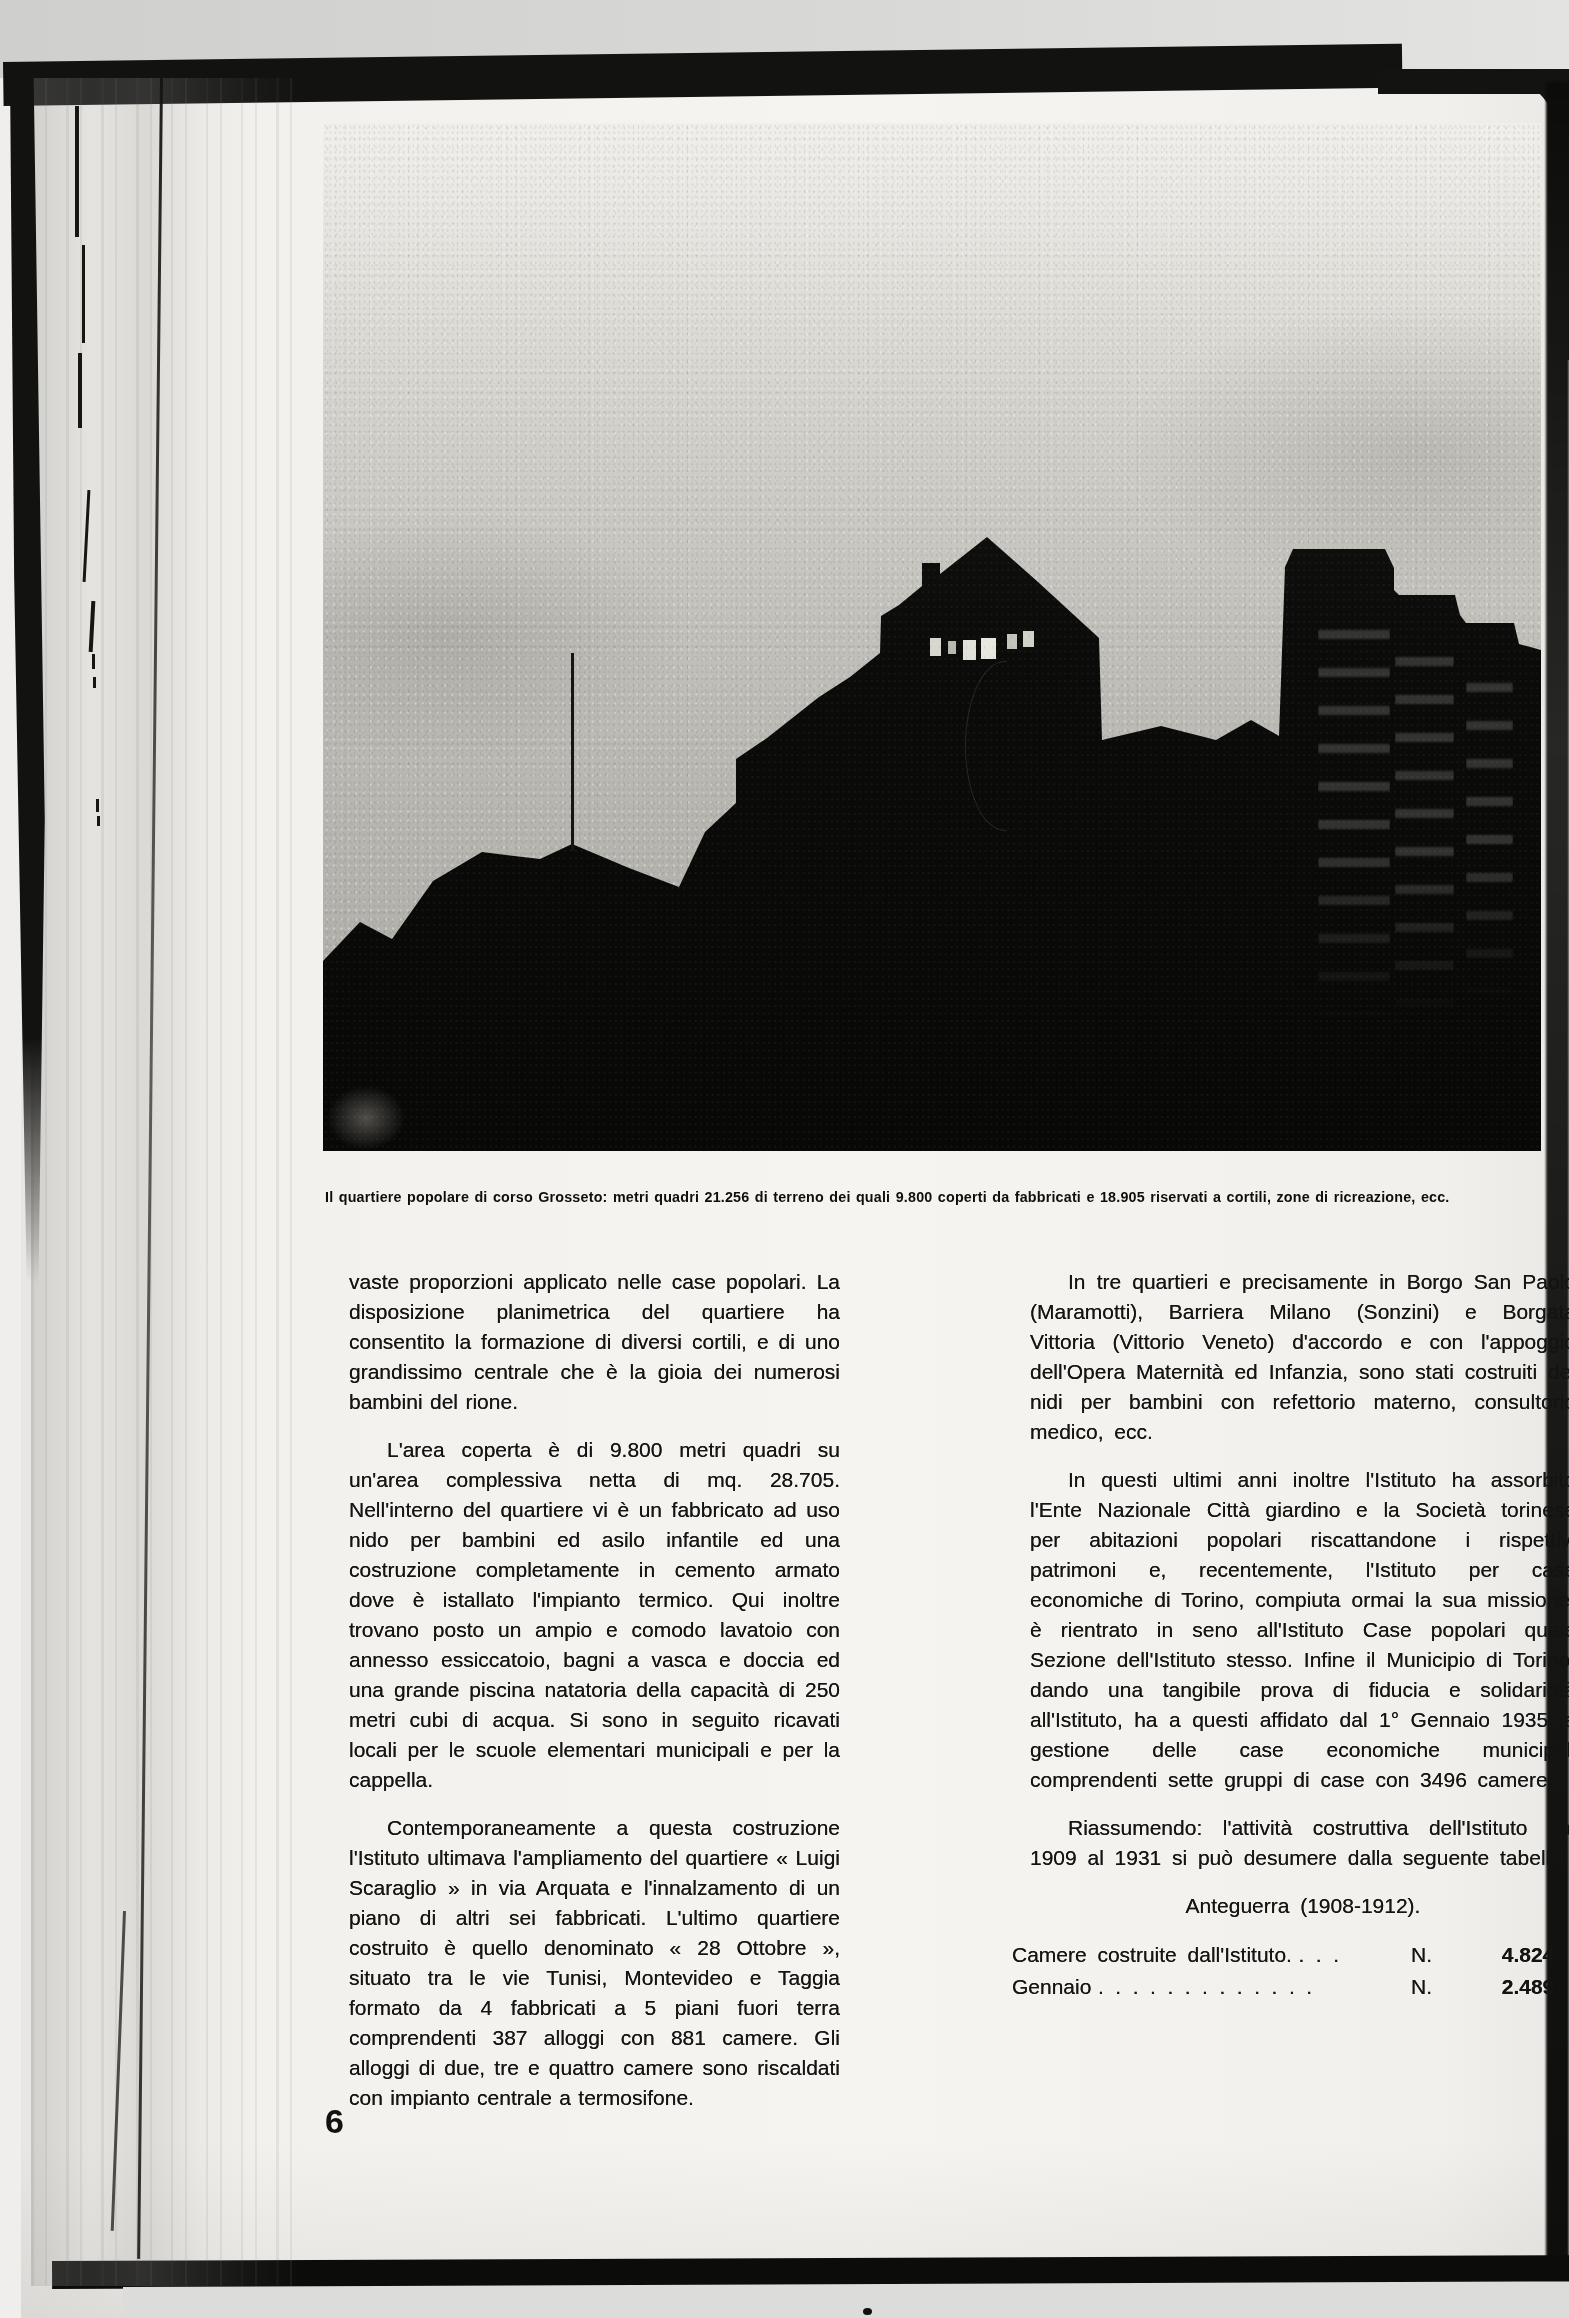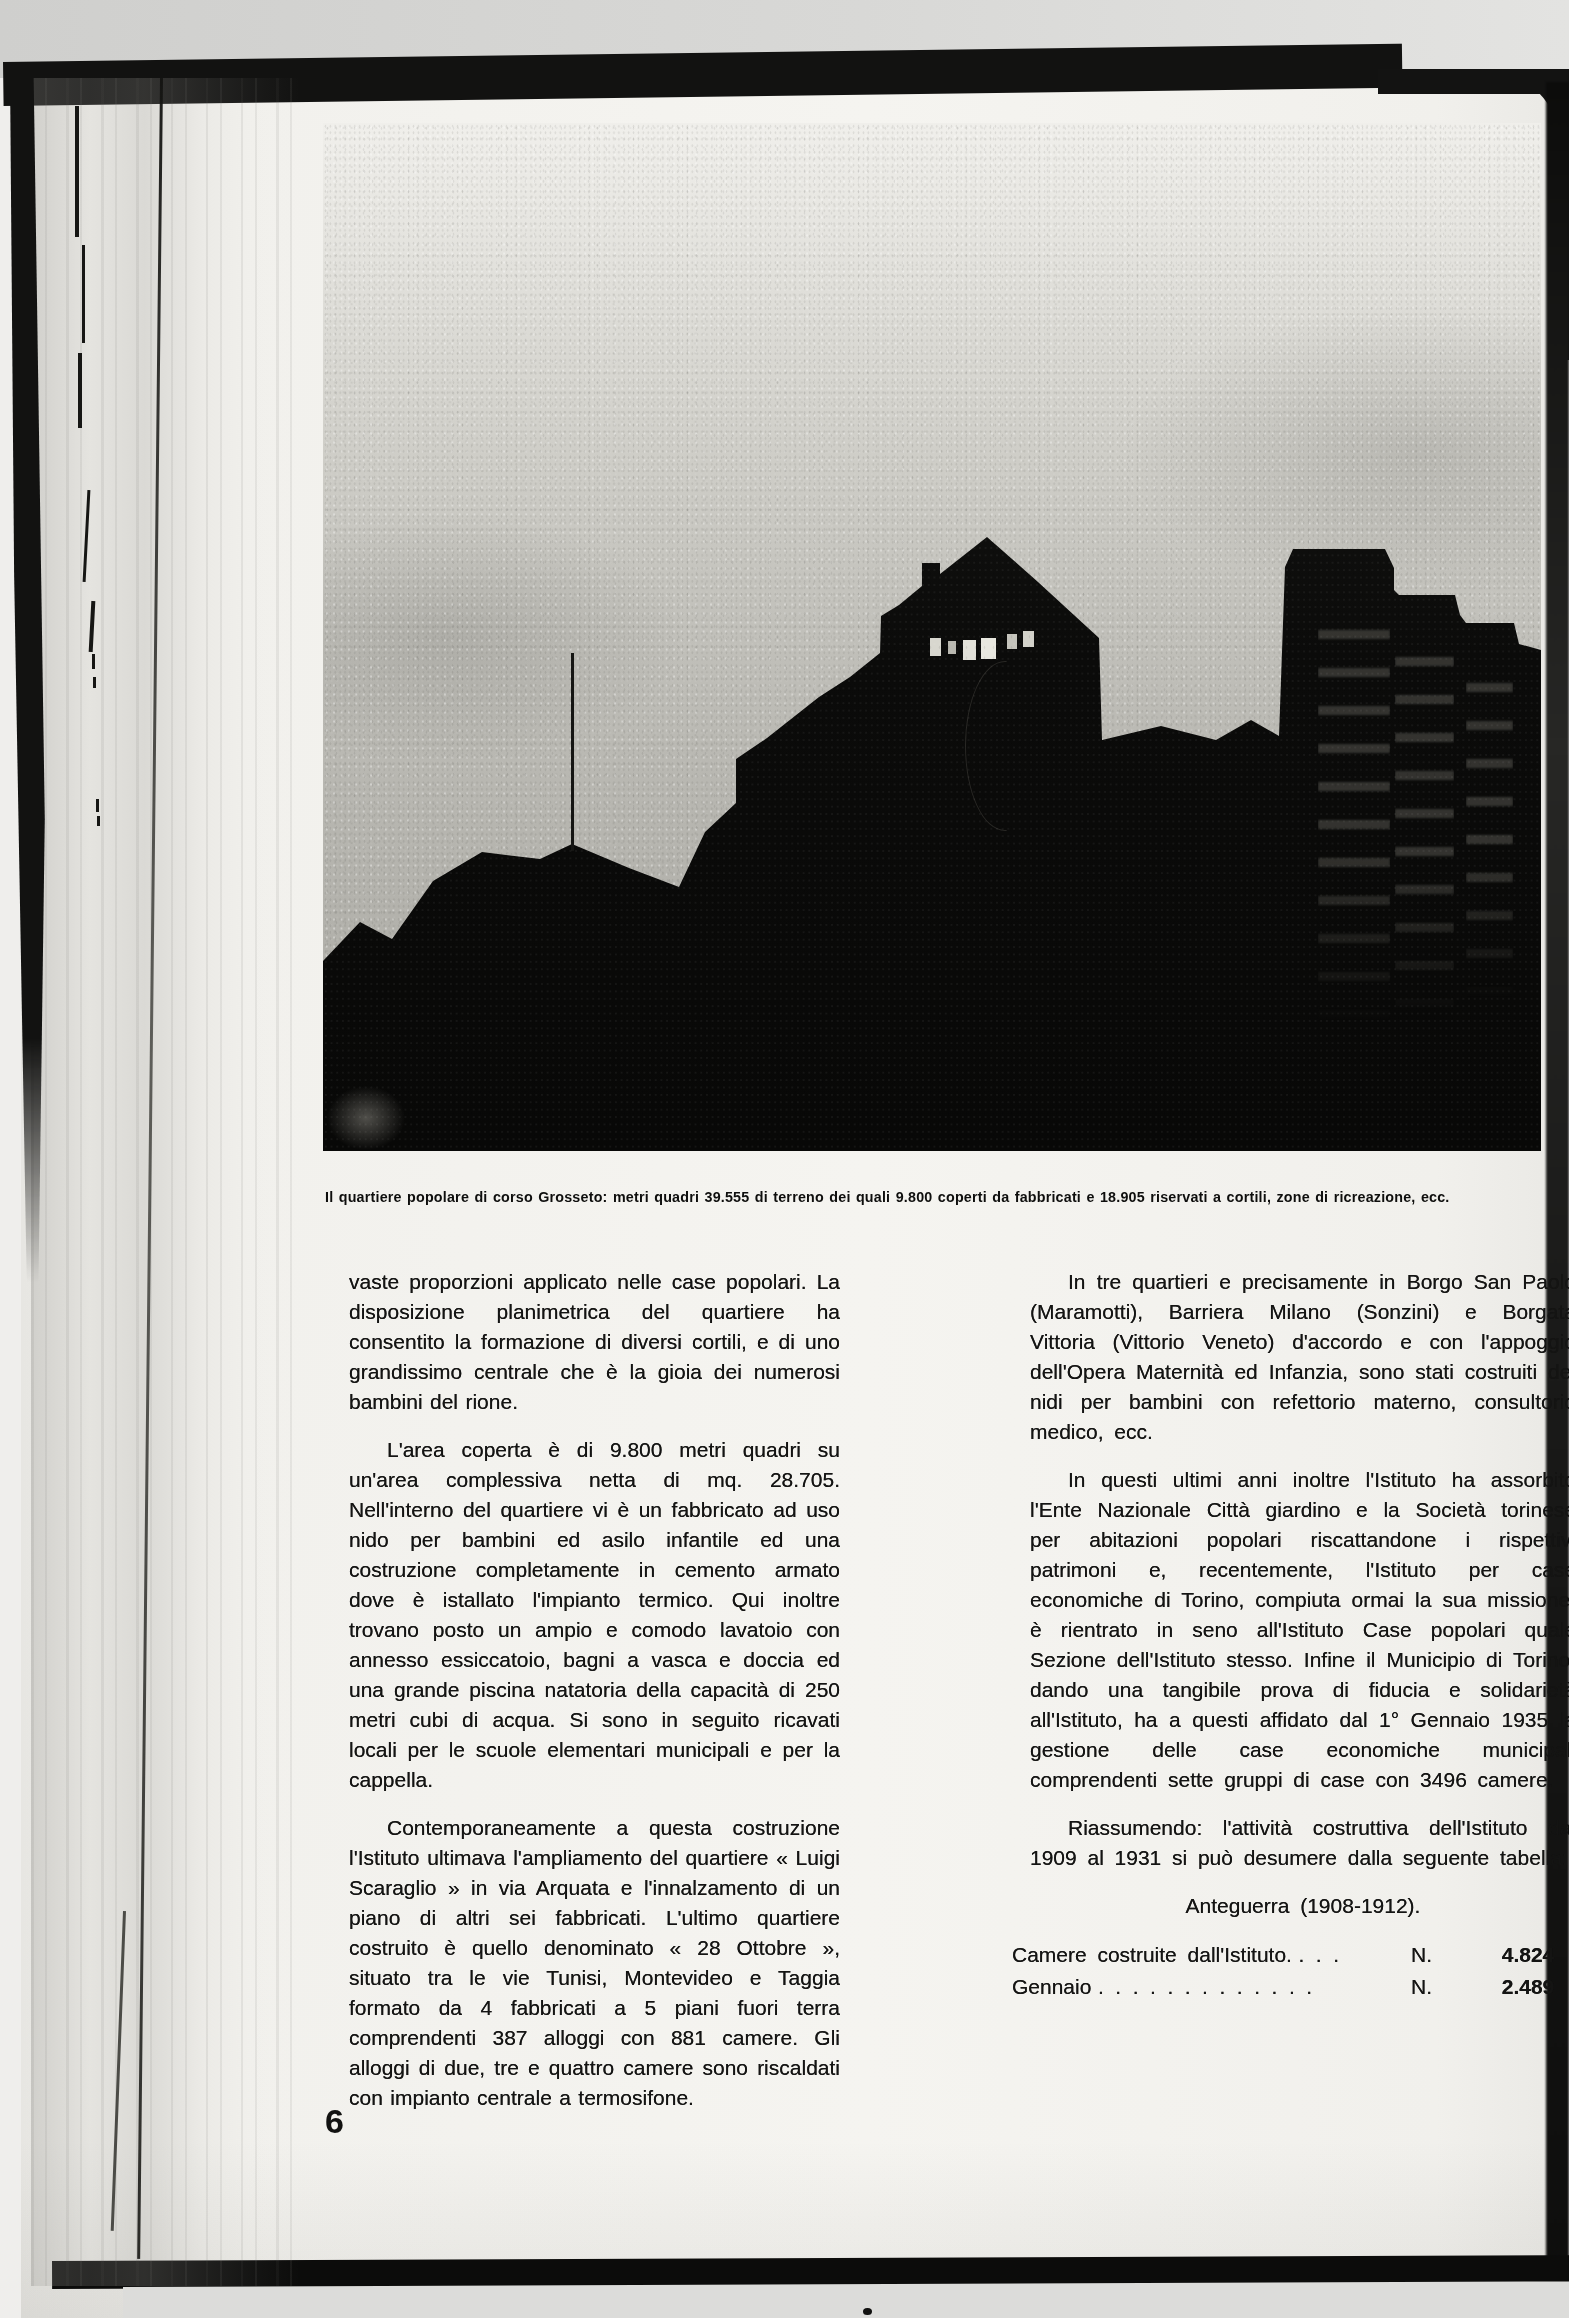--- a/index.html
+++ b/index.html
@@ -146,21 +146,21 @@
   <div class="lit" style="left:658px;top:515px;width:14.7px;height:21px;background:#e8e7df;"></div>
   <div class="lit" style="left:684px;top:511px;width:9.8px;height:14.7px;background:#c4c3bb;"></div>
   <div class="lit" style="left:700px;top:508px;width:10.6px;height:15.5px;background:#d2d1c9;"></div>
   <div class="wband" style="left:995px;top:478px;width:72px;height:445px;"></div>
   <div class="wband" style="left:1072px;top:505px;width:59px;height:413px;"></div>
   <div class="wband" style="left:1143px;top:531px;width:47px;height:364px;"></div>
   <div class="abs patch"></div>
   <div class="grain"></div>
 </div>
 
-<div class="abs caption">Il quartiere popolare di corso Grosseto: metri quadri 39.555 di terreno dei quali 9.800 coperti da fabbricati e 18.905 riservati a cortili, zone di ricreazione, ecc.</div>
+<div class="abs caption">Il quartiere popolare di corso Grosseto: metri quadri 21.256 di terreno dei quali 9.800 coperti da fabbricati e 18.905 riservati a cortili, zone di ricreazione, ecc.</div>
 
 <div class="abs col col-left">
   <p>vaste proporzioni applicato nelle case popolari. La disposizione planimetrica del quartiere ha consentito la formazione di diversi cortili, e di uno grandissimo centrale che è la gioia dei numerosi bambini del rione.</p>
   <p class="ind">L'area coperta è di 9.800 metri quadri su un'area complessiva netta di mq. 28.705. Nell'interno del quartiere vi è un fabbricato ad uso nido per bambini ed asilo infantile ed una costruzione completamente in cemento armato dove è istallato l'impianto termico. Qui inoltre trovano posto un ampio e comodo lavatoio con annesso essiccatoio, bagni a vasca e doccia ed una grande piscina natatoria della capacità di 250 metri cubi di acqua. Si sono in seguito ricavati locali per le scuole elementari municipali e per la cappella.</p>
   <p class="ind">Contemporaneamente a questa costruzione l'Istituto ultimava l'ampliamento del quartiere « Luigi Scaraglio » in via Arquata e l'innalzamento di un piano di altri sei fabbricati. L'ultimo quartiere costruito è quello denominato « 28 Ottobre », situato tra le vie Tunisi, Montevideo e Taggia formato da 4 fabbricati a 5 piani fuori terra comprendenti 387 alloggi con 881 camere. Gli alloggi di due, tre e quattro camere sono riscaldati con impianto centrale a termosifone.</p>
 </div>
 
 <div class="abs col col-right">
   <p class="ind">In tre quartieri e precisamente in Borgo San Paolo (Maramotti), Barriera Milano (Sonzini) e Borgata Vittoria (Vittorio Veneto) d'accordo e con l'appoggio dell'Opera Maternità ed Infanzia, sono stati costruiti dei nidi per bambini con refettorio materno, consultorio medico, ecc.</p>
   <p class="ind">In questi ultimi anni inoltre l'Istituto ha assorbito l'Ente Nazionale Città giardino e la Società torinese per abitazioni popolari riscattandone i rispettivi patrimoni e, recentemente, l'Istituto per case economiche di Torino, compiuta ormai la sua missione, è rientrato in seno all'Istituto Case popolari quale Sezione dell'Istituto stesso. Infine il Municipio di Torino, dando una tangibile prova di fiducia e solidarietà all'Istituto, ha a questi affidato dal 1° Gennaio 1935 la gestione delle case economiche municipali comprendenti sette gruppi di case con 3496 camere.</p>

